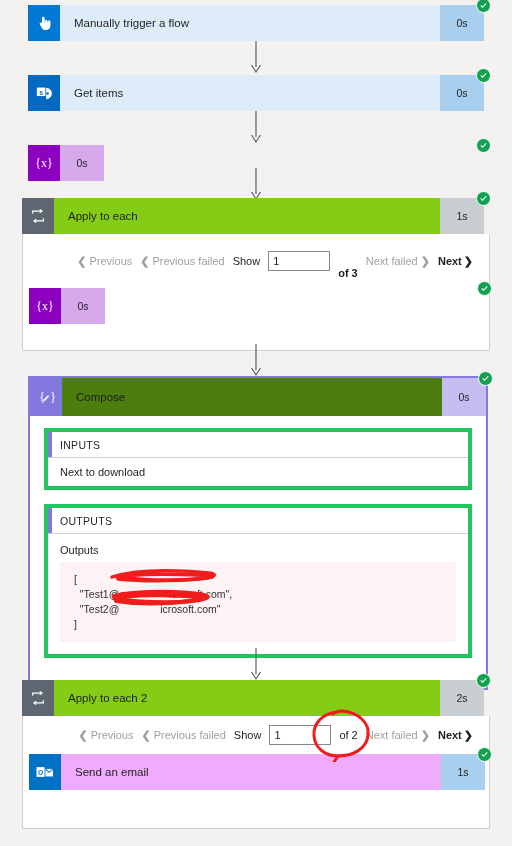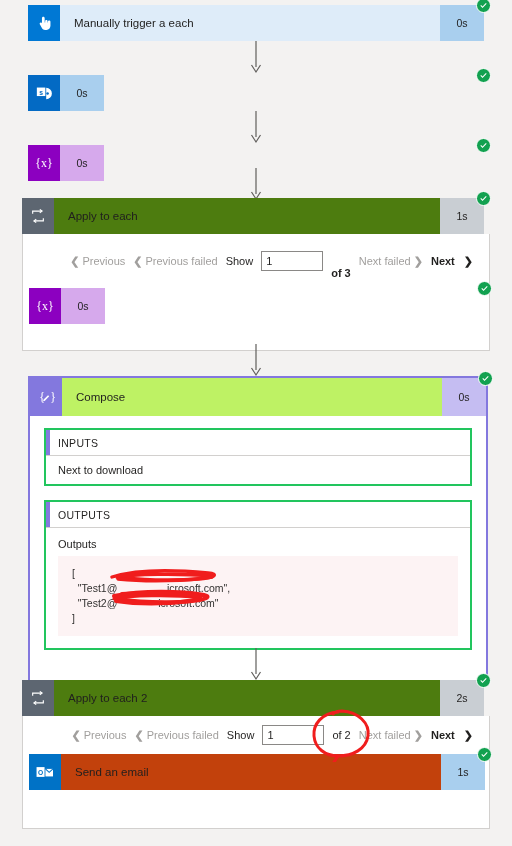--- a/index.html
+++ b/index.html
@@ -48,29 +48,29 @@
 
   .t-sp .ic     { background: #036ac4; }
   .t-sp .title  { background: #deecf9; }
   .t-sp .dur    { background: #a9cfee; }
 
   .t-var .ic    { background: #8c00c0; }
   .t-var .title { background: #eedcf7; }
   .t-var .dur   { background: #d6a9ec; }
 
   .t-gray .ic   { background: #5d6671; }
-  .t-gray .title{ background: #4d7c0f; }
+  .t-gray .title{ background: #84cc16; }
   .t-gray .dur  { background: #c9ced3; }
 
   .t-compose .ic    { background: #8378de; }
-  .t-compose .title { background: #bef264; }
+  .t-compose .title { background: #4d7c0f; }
   .t-compose .dur   { background: #c5bdf2; }
 
   .t-ol .ic     { background: #0072c6; }
-  .t-ol .title  { background: #c2410c; }
+  .t-ol .title  { background: #f0abfc; }
   .t-ol .dur    { background: #a9cfee; }
 
   
   .badge {
     position: absolute;
     right: -7px; top: -7px;
     width: 15px; height: 15px;
     border-radius: 50%;
     background: #12a150;
     border: 1.5px solid #ffffff;
@@ -95,41 +95,41 @@
   }
   .pager {
     display: flex;
     align-items: center;
     justify-content: flex-end;
     gap: 8px;
     padding: 9px 16px 9px 0;
     font-size: 11px;
   }
   .pg-dis { color: #a19f9d; display:flex; align-items:center; gap:3px; }
-  .pg-act { color: #201f1e; display:flex; align-items:center; gap:9px; font-weight:600; }
+  .pg-act { color: #201f1e; display:flex; align-items:center; gap:2px; font-weight:600; }
   .pg-lbl { color: #201f1e; text-align: center; }
   .pg-box {
     width: 62px; height: 20px;
     border: 1px solid #8a8886;
     background: #ffffff;
     font-size: 11px;
     color: #201f1e;
     padding: 0 4px;
     line-height: 18px;
     font-family: "Liberation Sans", sans-serif;
   }
   .chev { font-size: 11px; font-weight: 700; }
 
   
   .compose-wrap {
     border: 2px solid #8378de;
     background: #ffffff;
   }
   .compose-body { padding: 12px 14px 14px 14px; }
-  .io-block { border: 2px solid #22c55e; margin-bottom: 14px; background:#fff; }
+  .io-block { border: 4px solid #22c55e; margin-bottom: 14px; background:#fff; }
   .io-head {
     display: flex; align-items: center;
     height: 26px;
     border-bottom: 1px solid #d2d0ce;
     padding-left: 12px;
     font-size: 10.5px;
     letter-spacing: .3px;
     color: #201f1e;
     position: relative;
   }
@@ -158,21 +158,21 @@
 <div class="page">
 
   <div style="position:absolute;left:28px;top:5px;width:456px;">
 
     <div class="card t-blue">
       <div class="ic">
         <svg width="17" height="17" viewBox="0 0 20 20">
           <path fill="#fff" d="M8.6 2.1c.9 0 1.6.7 1.6 1.6v5.1h.6V7.2c0-.8.6-1.4 1.4-1.4s1.4.6 1.4 1.4v1.6h.5V8c0-.8.6-1.4 1.4-1.4S17 7.2 17 8v4.7c0 2.7-2 4.9-4.6 4.9h-1.8c-1.4 0-2.7-.7-3.5-1.9L4.5 11c-.4-.6-.2-1.5.5-1.9.6-.3 1.3-.2 1.7.3l.3.4V3.7c0-.9.7-1.6 1.6-1.6z"></path>
         </svg>
       </div>
-      <div class="title">Manually trigger a each</div>
+      <div class="title">Manually trigger a flow</div>
       <div class="dur">0s</div>
       <div class="badge">
         <svg width="9" height="9" viewBox="0 0 12 12">
             <path fill="#fff" d="M4.7 9.3 1.8 6.4l1-1 1.9 1.9 4.5-4.5 1 1z"></path>
           </svg>
       </div>
     </div>
 
     <div class="conn">
       <svg width="14" height="34">
@@ -183,20 +183,21 @@
 
     <div class="card t-sp">
       <div class="ic">
         <svg width="19" height="17" viewBox="0 0 22 20">
           <rect x="2" y="3" width="10" height="10" fill="#fff"></rect>
           <text x="7" y="11.2" font-family="Liberation Sans, sans-serif" font-size="8" font-weight="bold" fill="#036ac4" text-anchor="middle">s</text>
           <path d="M13 3.3 A6.6 6.6 0 0 1 13 16.7 Z" fill="#fff"></path>
           <circle cx="14.6" cy="10" r="1.5" fill="#036ac4"></circle>
         </svg>
       </div>
+      <div class="title">Get items</div>
       <div class="dur">0s</div>
       <div class="badge">
         <svg width="9" height="9" viewBox="0 0 12 12">
             <path fill="#fff" d="M4.7 9.3 1.8 6.4l1-1 1.9 1.9 4.5-4.5 1 1z"></path>
           </svg>
       </div>
     </div>
 
     <div class="conn">
       <svg width="14" height="34">

